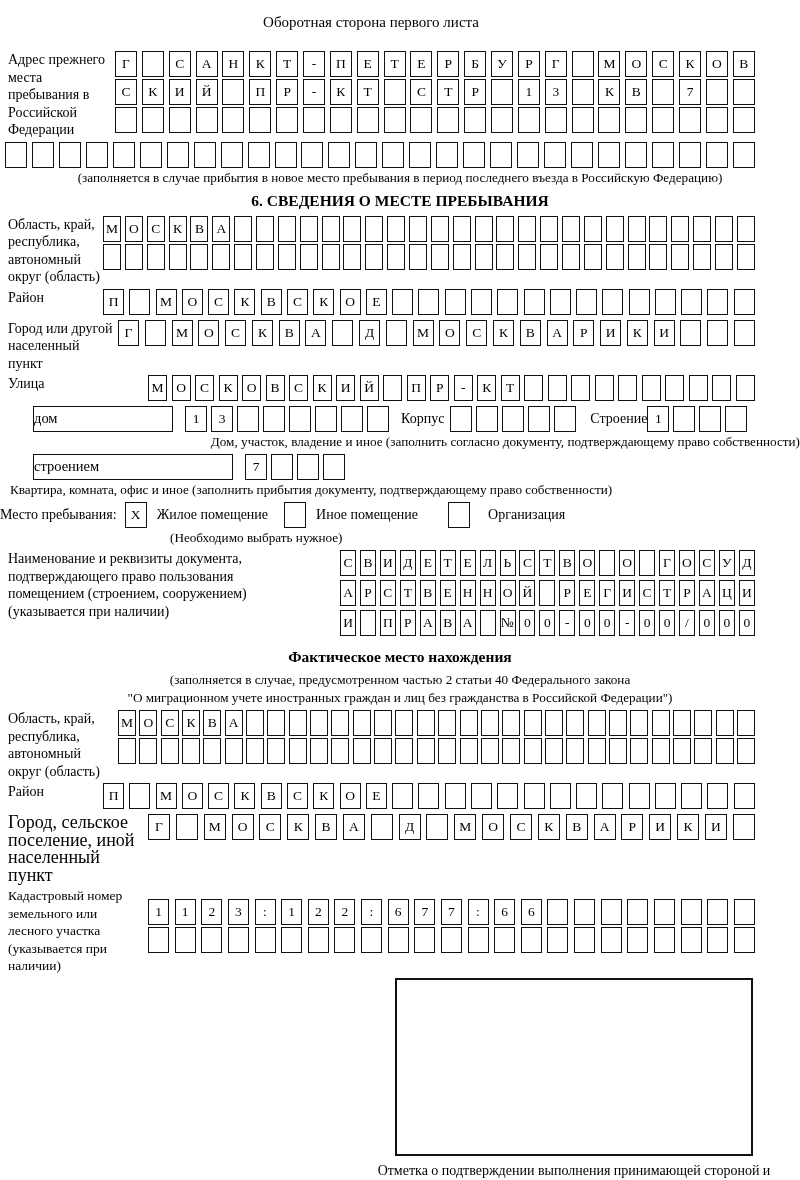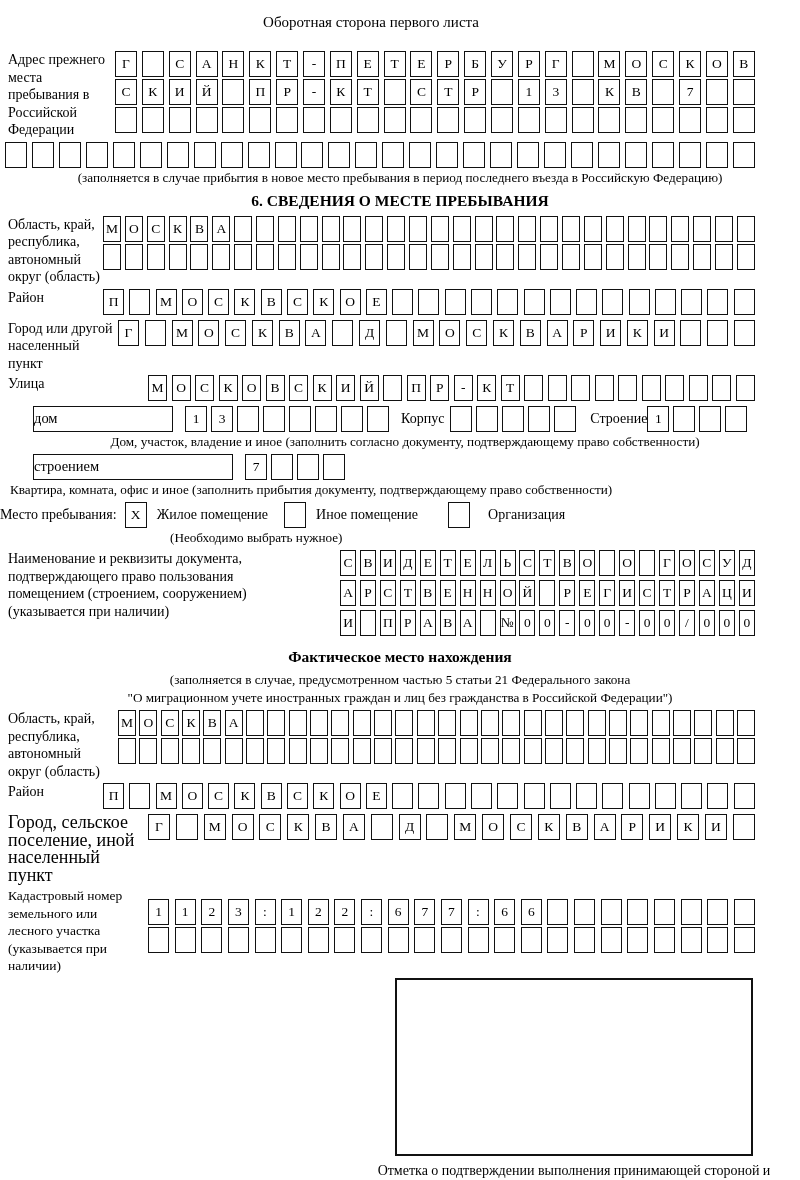--- a/index.html
+++ b/index.html
@@ -339,21 +339,21 @@
         <span class="cell"></span>
       </div>
     <span class="sub-label" style="margin-left:14px;">Строение</span>
     <div class="cellgroup">
         <span class="cell">1</span>
         <span class="cell"></span>
         <span class="cell"></span>
         <span class="cell"></span>
       </div>
   </div>
-  <div class="note" style="text-align:center;padding-left:10px">Дом, участок, владение и иное (заполнить согласно документу, подтверждающему право собственности)</div>
+  <div class="note" style="text-align:right;padding-left:10px">Дом, участок, владение и иное (заполнить согласно документу, подтверждающему право собственности)</div>
 
   <div class="inlinerow" style="padding-left:33px">
     <div class="widebox" style="width:200px">строением</div>
     <div class="cellgroup" style="margin-left:12px">
         <span class="cell">7</span>
         <span class="cell"></span>
         <span class="cell"></span>
         <span class="cell"></span>
       </div>
   </div>
@@ -439,21 +439,21 @@
           <span class="cell">0</span>
           <span class="cell">/</span>
           <span class="cell">0</span>
           <span class="cell">0</span>
           <span class="cell">0</span>
         </div>
     </div>
   </div>
 
   <div class="sect-title" style="margin-top:10px">Фактическое место нахождения</div>
-  <div class="note">(заполняется в случае, предусмотренном частью 5 статьи 21 Федерального закона</div>
+  <div class="note">(заполняется в случае, предусмотренном частью 2 статьи 40 Федерального закона</div>
   <div class="note" style="margin-top:-2px">"О миграционном учете иностранных граждан и лиц без гражданства в Российской Федерации")</div>
 
   <div class="fblock">
     <div class="flabel" style="width:108px">Область, край, республика, автономный округ (область)</div>
     <div class="frows" style="margin-left:2px;width:637px">
       <div class="cellrow" style="--cw:18px">
           <span class="cell">М</span>
           <span class="cell">О</span>
           <span class="cell">С</span>
           <span class="cell">К</span>

